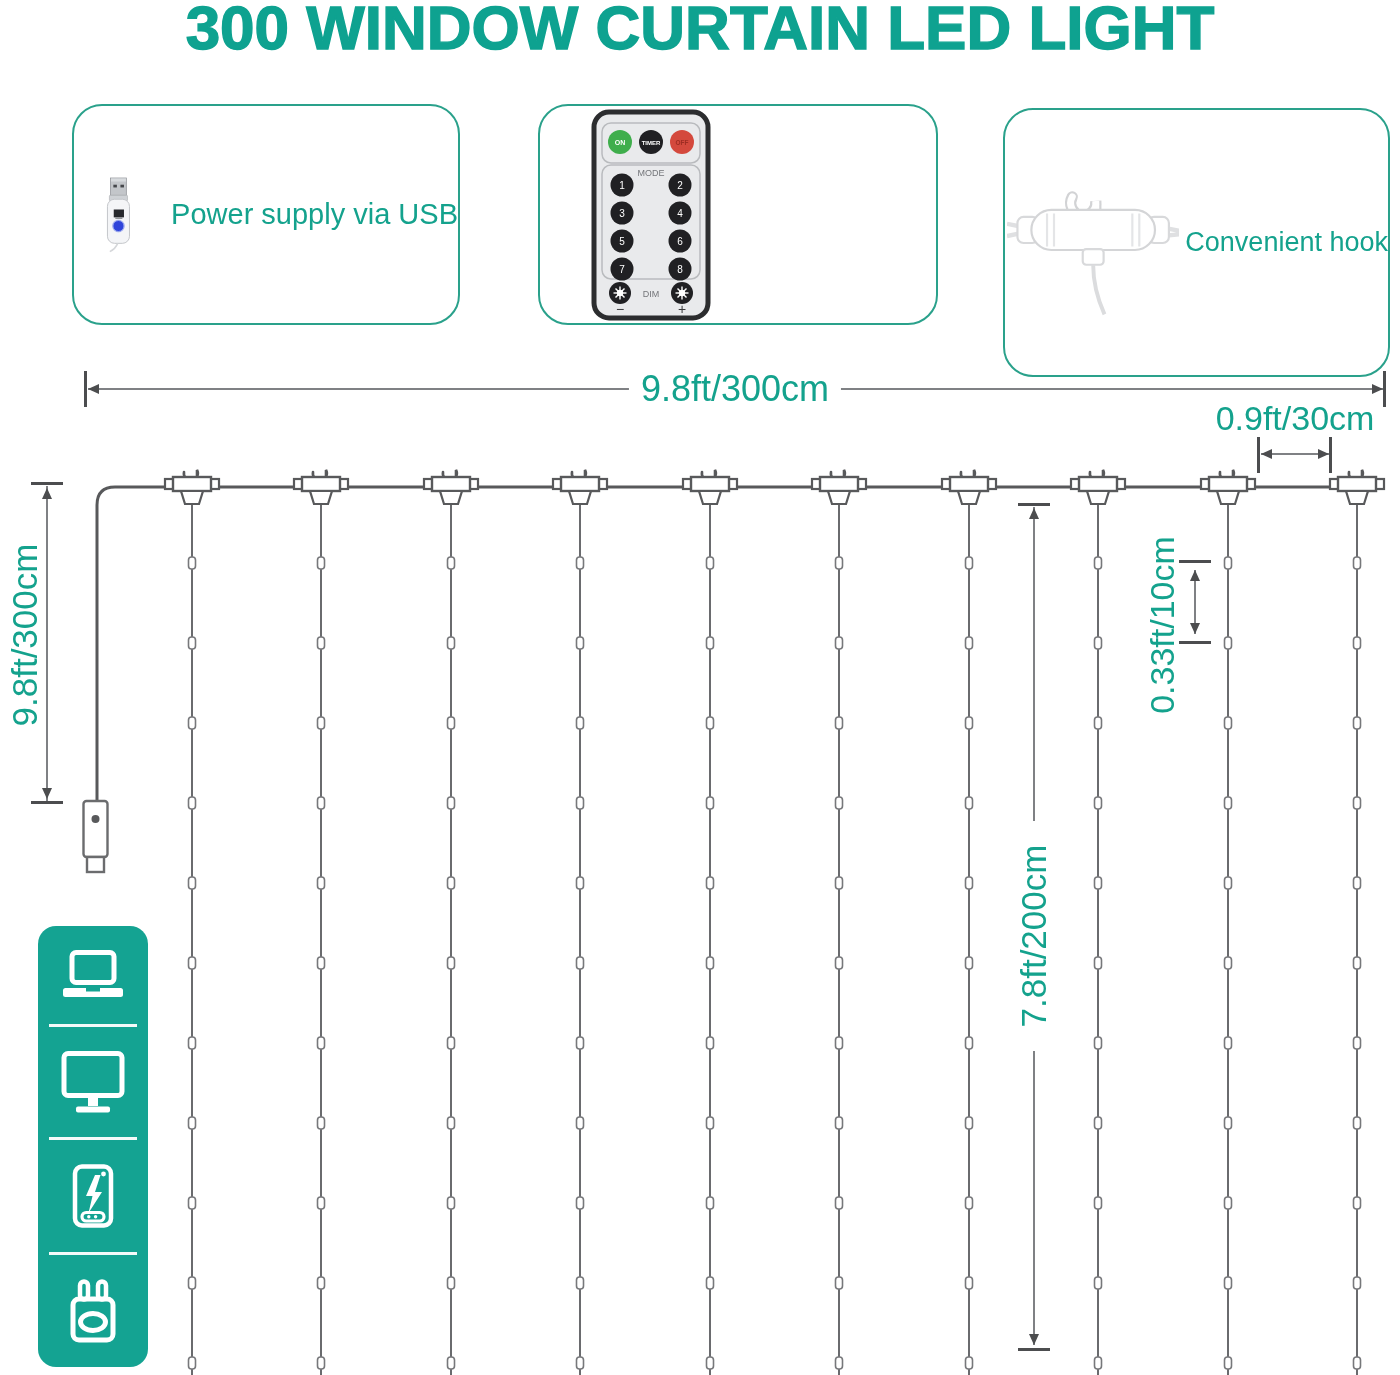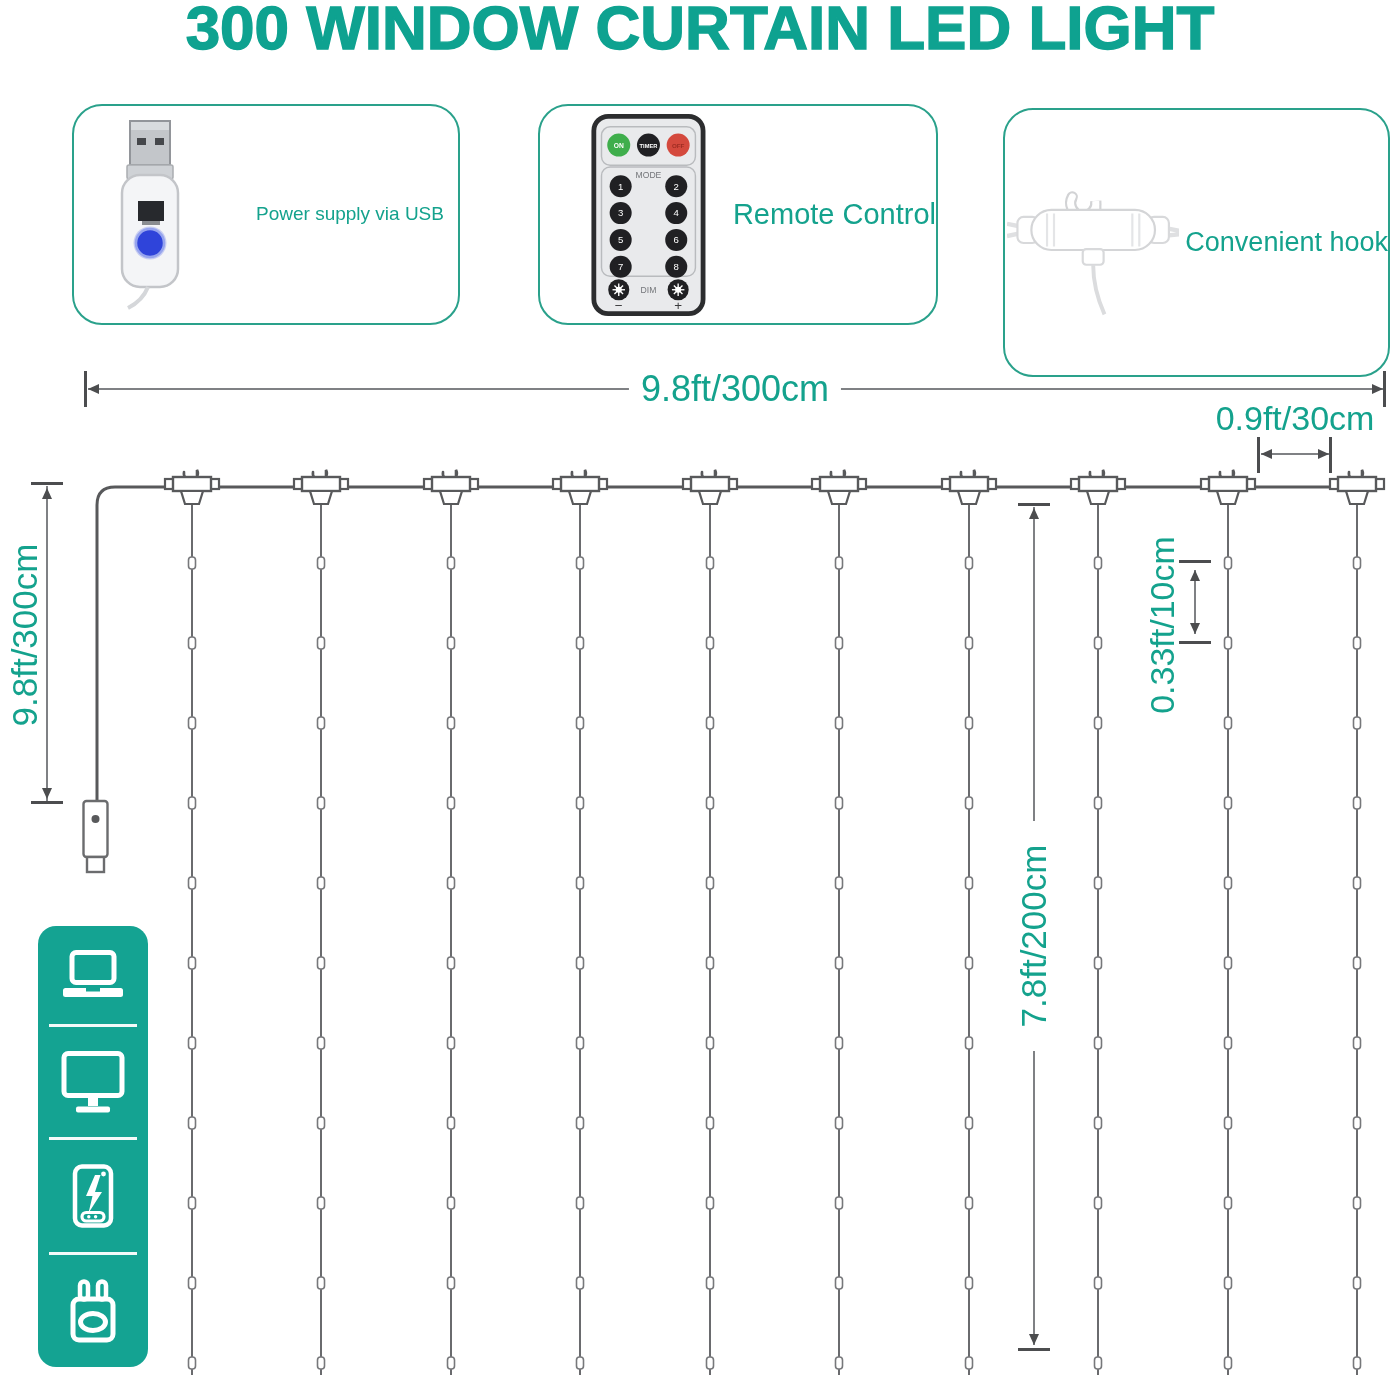--- a/index.html
+++ b/index.html
@@ -26,21 +26,21 @@
     position: absolute; top: 104px; height: 221px;
     border: 2.5px solid #2AA18B; border-radius: 30px;
     background: #fff;
     display: flex; align-items: center;
     z-index: 3;
   }
   #fbox-usb    { left: 72px;   width: 388px; }
   #fbox-remote { left: 538px;  width: 400px; }
   #fbox-hook   { left: 1003px; top: 108px; width: 387px; height: 269px; }
   .flabel {
-    color: #14A28D; font-size: 19px; line-height: 1.6; white-space: nowrap;
+    color: #14A28D; font-size: 29px; line-height: 1.6; white-space: nowrap;
   }
   #fbox-remote .flabel { font-size: 29px; }
 
   
   .tick-v { position: absolute; width: 3px;  height: 36px; background: #4C4D4F; z-index: 2; }
   .tick-h { position: absolute; width: 32px; height: 3px;  background: #4C4D4F; z-index: 2; }
   .dline-h { position: absolute; height: 2px; background: #7F8184; z-index: 1; }
   .dline-v { position: absolute; width: 2px;  background: #7F8184; z-index: 1; }
   .arr { position: absolute; width: 0; height: 0; z-index: 2; }
   .arr-left  { border-top: 5.5px solid transparent; border-bottom: 5.5px solid transparent; border-right: 11px solid #4C4D4F; }
@@ -346,21 +346,20 @@
       <circle cx="92" cy="184" r="3.2" fill="#ffffff" stroke="none"></circle>
       <line x1="92" y1="177.5" x2="92" y2="190.5"></line>
         <line x1="85.5" y1="184" x2="98.5" y2="184"></line>
       <line x1="87.5" y1="179.5" x2="96.5" y2="188.5"></line>
         <line x1="96.5" y1="179.5" x2="87.5" y2="188.5"></line>
     </g>
     <text x="61" y="187.5" font-size="9" fill="#74767a" text-anchor="middle">DIM</text>
     <text x="30" y="205" font-size="14" fill="#3a3a3c" text-anchor="middle">−</text>
     <text x="92" y="205" font-size="14" fill="#3a3a3c" text-anchor="middle">+</text>
   </svg>
-  <span class="flabel" style="margin-left:26px">Remote Control</span>
 </div>
 
 <div class="fbox" id="fbox-hook">
   <svg width="198" height="172" viewBox="0 0 198 172" style="margin-left:2px">
     <path d="M0 64 L20 68 M0 78 L20 74" stroke="#dfe0e2" stroke-width="5" fill="none"></path>
     <path d="M178 68 L198 72 M178 78 L198 76" stroke="#dfe0e2" stroke-width="5" fill="none"></path>
     <path d="M102 52 L102 38 A14.5 14.5 0 1 1 75 33" fill="none" stroke="#d2d3d5" stroke-width="13" stroke-linecap="round"></path>
     <path d="M102 52 L102 38 A14.5 14.5 0 1 1 75 33" fill="none" stroke="#ffffff" stroke-width="8" stroke-linecap="round"></path>
     <rect x="12" y="56" width="24" height="30" rx="7" fill="#ffffff" stroke="#d8d9db" stroke-width="2.5"></rect>
     <rect x="162" y="56" width="24" height="30" rx="7" fill="#ffffff" stroke="#d8d9db" stroke-width="2.5"></rect>

